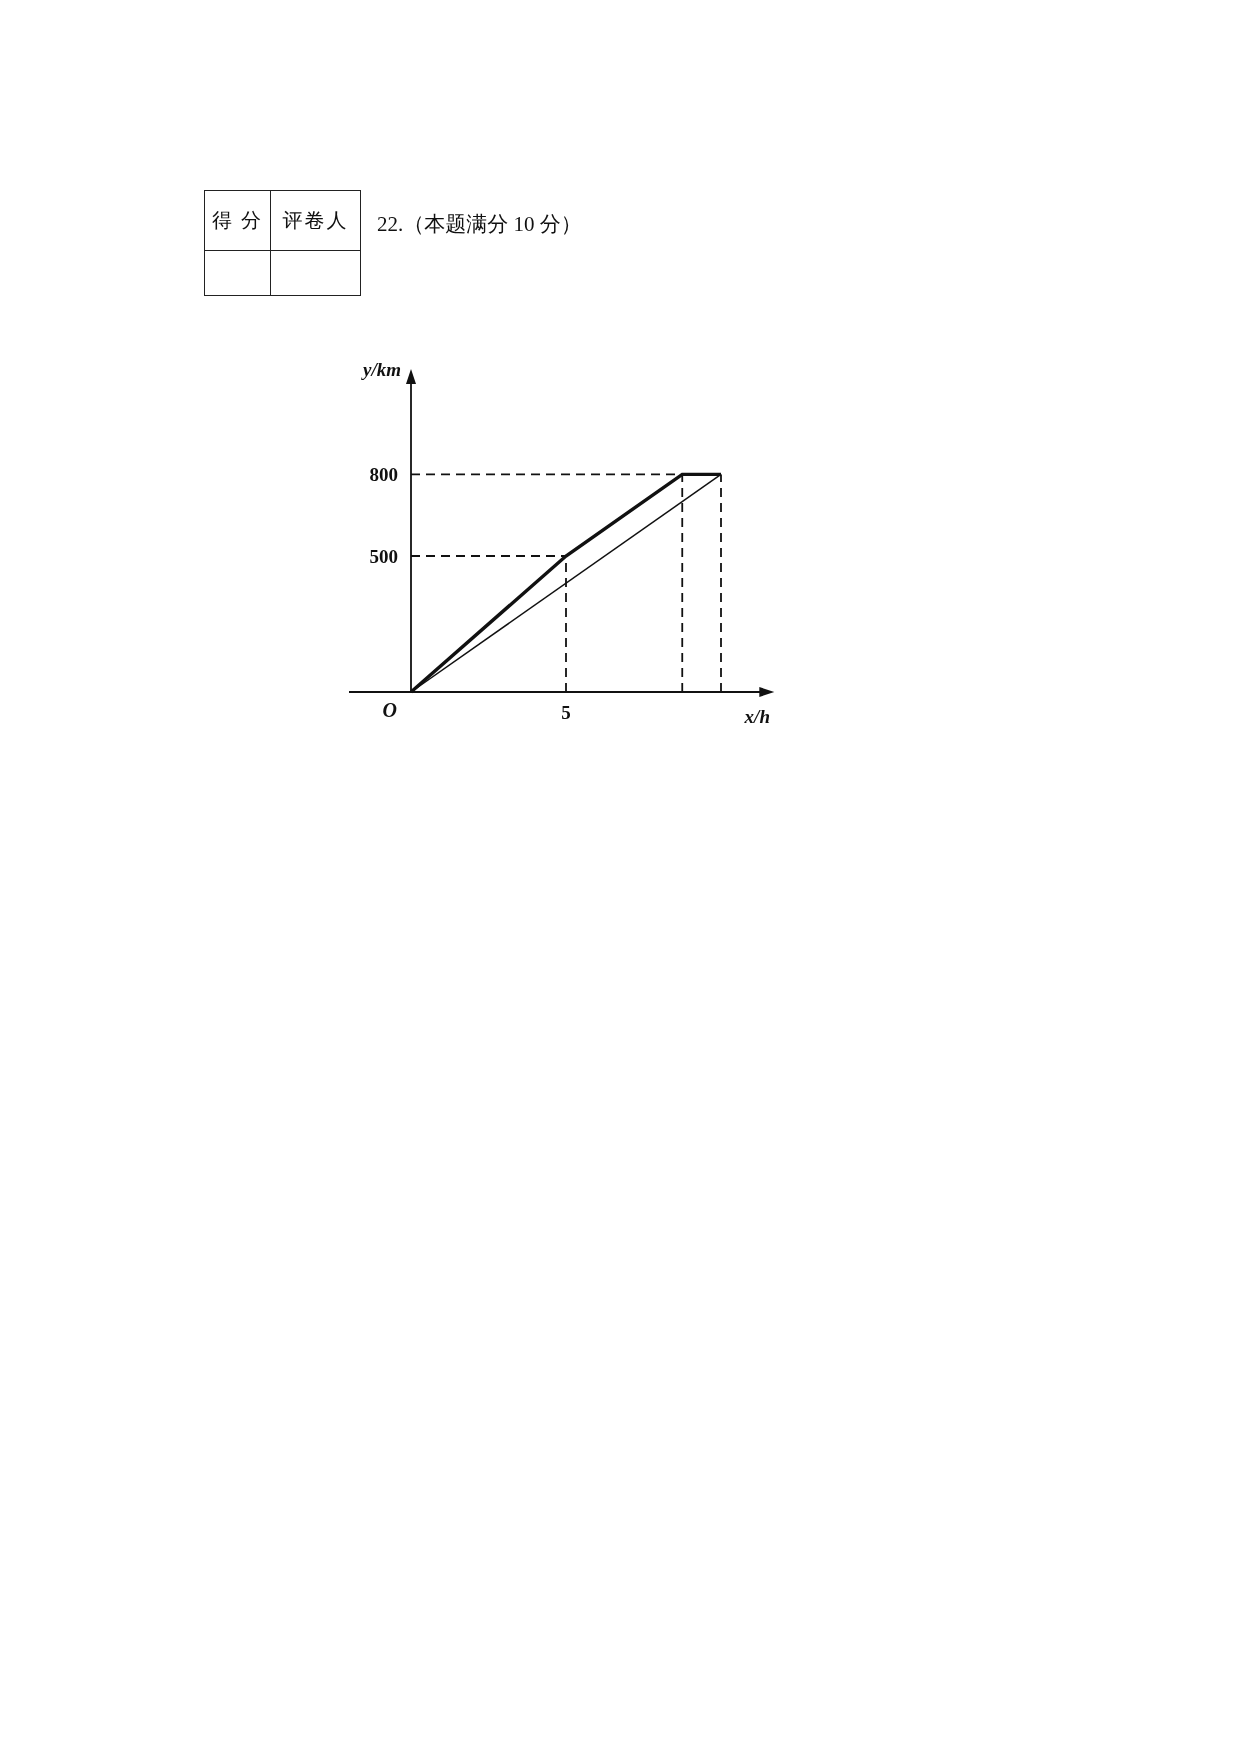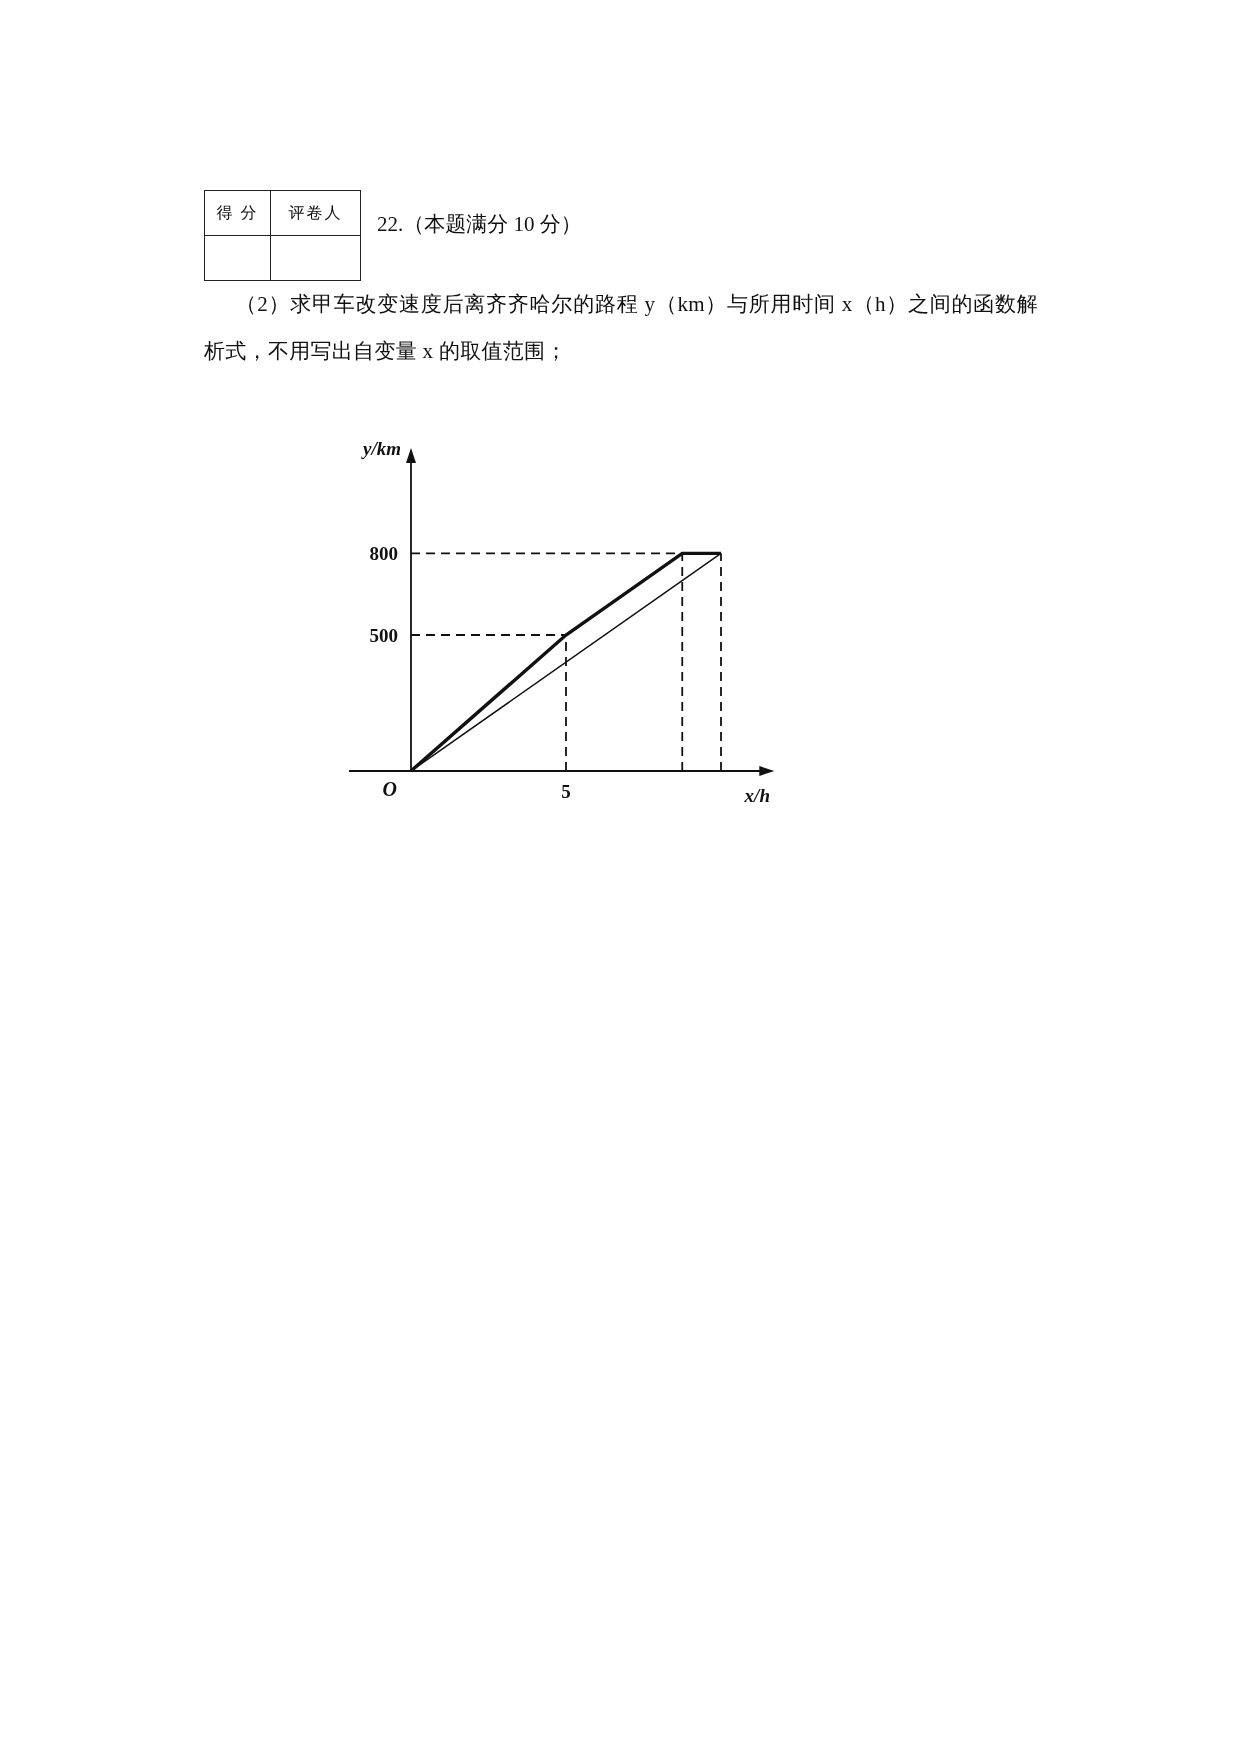--- a/index.html
+++ b/index.html
@@ -24,22 +24,22 @@
   table.score-box {
     border-collapse: collapse;
     flex: 0 0 auto;
   }
   table.score-box td {
     border: 1.5px solid #222222;
     width: 78px;
     height: 45px;
     text-align: center;
     vertical-align: middle;
-    font-size: 16px;
-    padding: 8px 6px;
+    font-size: 20px;
+    padding: 16px 6px;
     letter-spacing: 2px;
   }
   table.score-box td.c1 { width: 66px; }
   table.score-box td.c2 { width: 90px; }
   .qnum {
     font-size: 21px;
     margin-left: 16px;
     margin-top: 20px;
     font-weight: bold;
     font-weight: normal;
@@ -93,21 +93,20 @@
         </tr>
         <tr>
           <td class="c1"></td>
           <td class="c2"></td>
         </tr>
       </tbody>
     </table>
     <div class="qnum">22.（本题满分 10 分）</div>
   </div>
 
-  <p class="para item">（2）求甲车改变速度后离齐齐哈尔的路程 y（km）与所用时间 x（h）之间的函数解析式，不用写出自变量 x 的取值范围；</p>
 
   <div class="chart">
     <svg id="chart-svg" width="560" height="430" viewBox="0 0 560 430">
         <polyline points="95,134.39999999999998 366.25,134.39999999999998" fill="none" stroke="#111111" stroke-width="1.8" stroke-dasharray="9 6"></polyline>
         <polyline points="95,216 250,216" fill="none" stroke="#111111" stroke-width="1.8" stroke-dasharray="9 6"></polyline>
         <polyline points="250,352 250,216" fill="none" stroke="#111111" stroke-width="1.8" stroke-dasharray="9 6"></polyline>
         <polyline points="366.25,352 366.25,134.39999999999998" fill="none" stroke="#111111" stroke-width="1.8" stroke-dasharray="9 6"></polyline>
         <polyline points="405,352 405,134.39999999999998" fill="none" stroke="#111111" stroke-width="1.8" stroke-dasharray="9 6"></polyline>
         <line x1="33" y1="352" x2="445.3" y2="352" stroke="#111111" stroke-width="1.8"></line>
         <polygon points="443.3,347 443.3,357 458.3,352" fill="#111111"></polygon>

